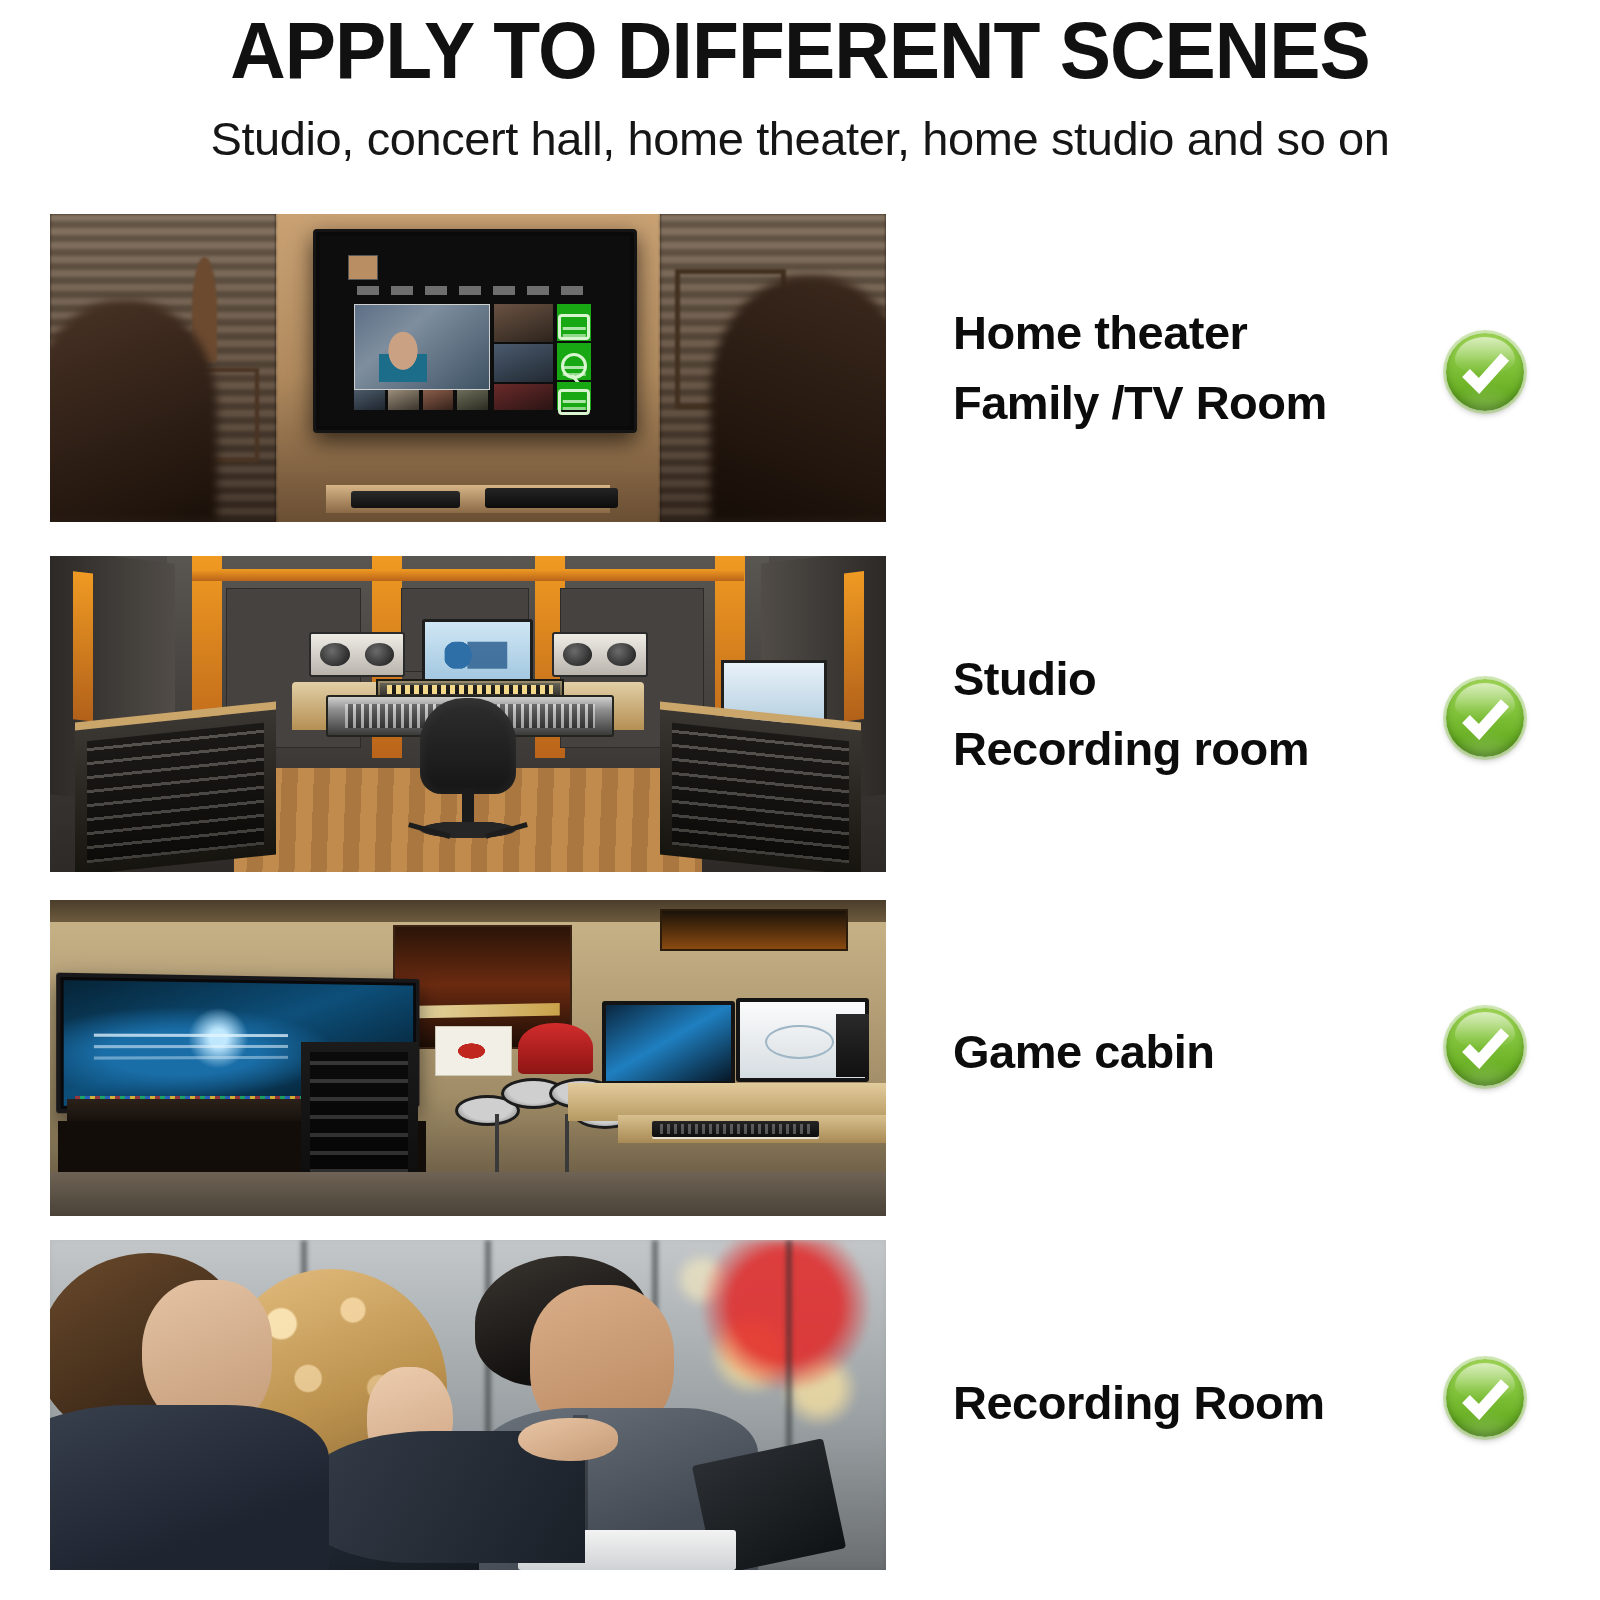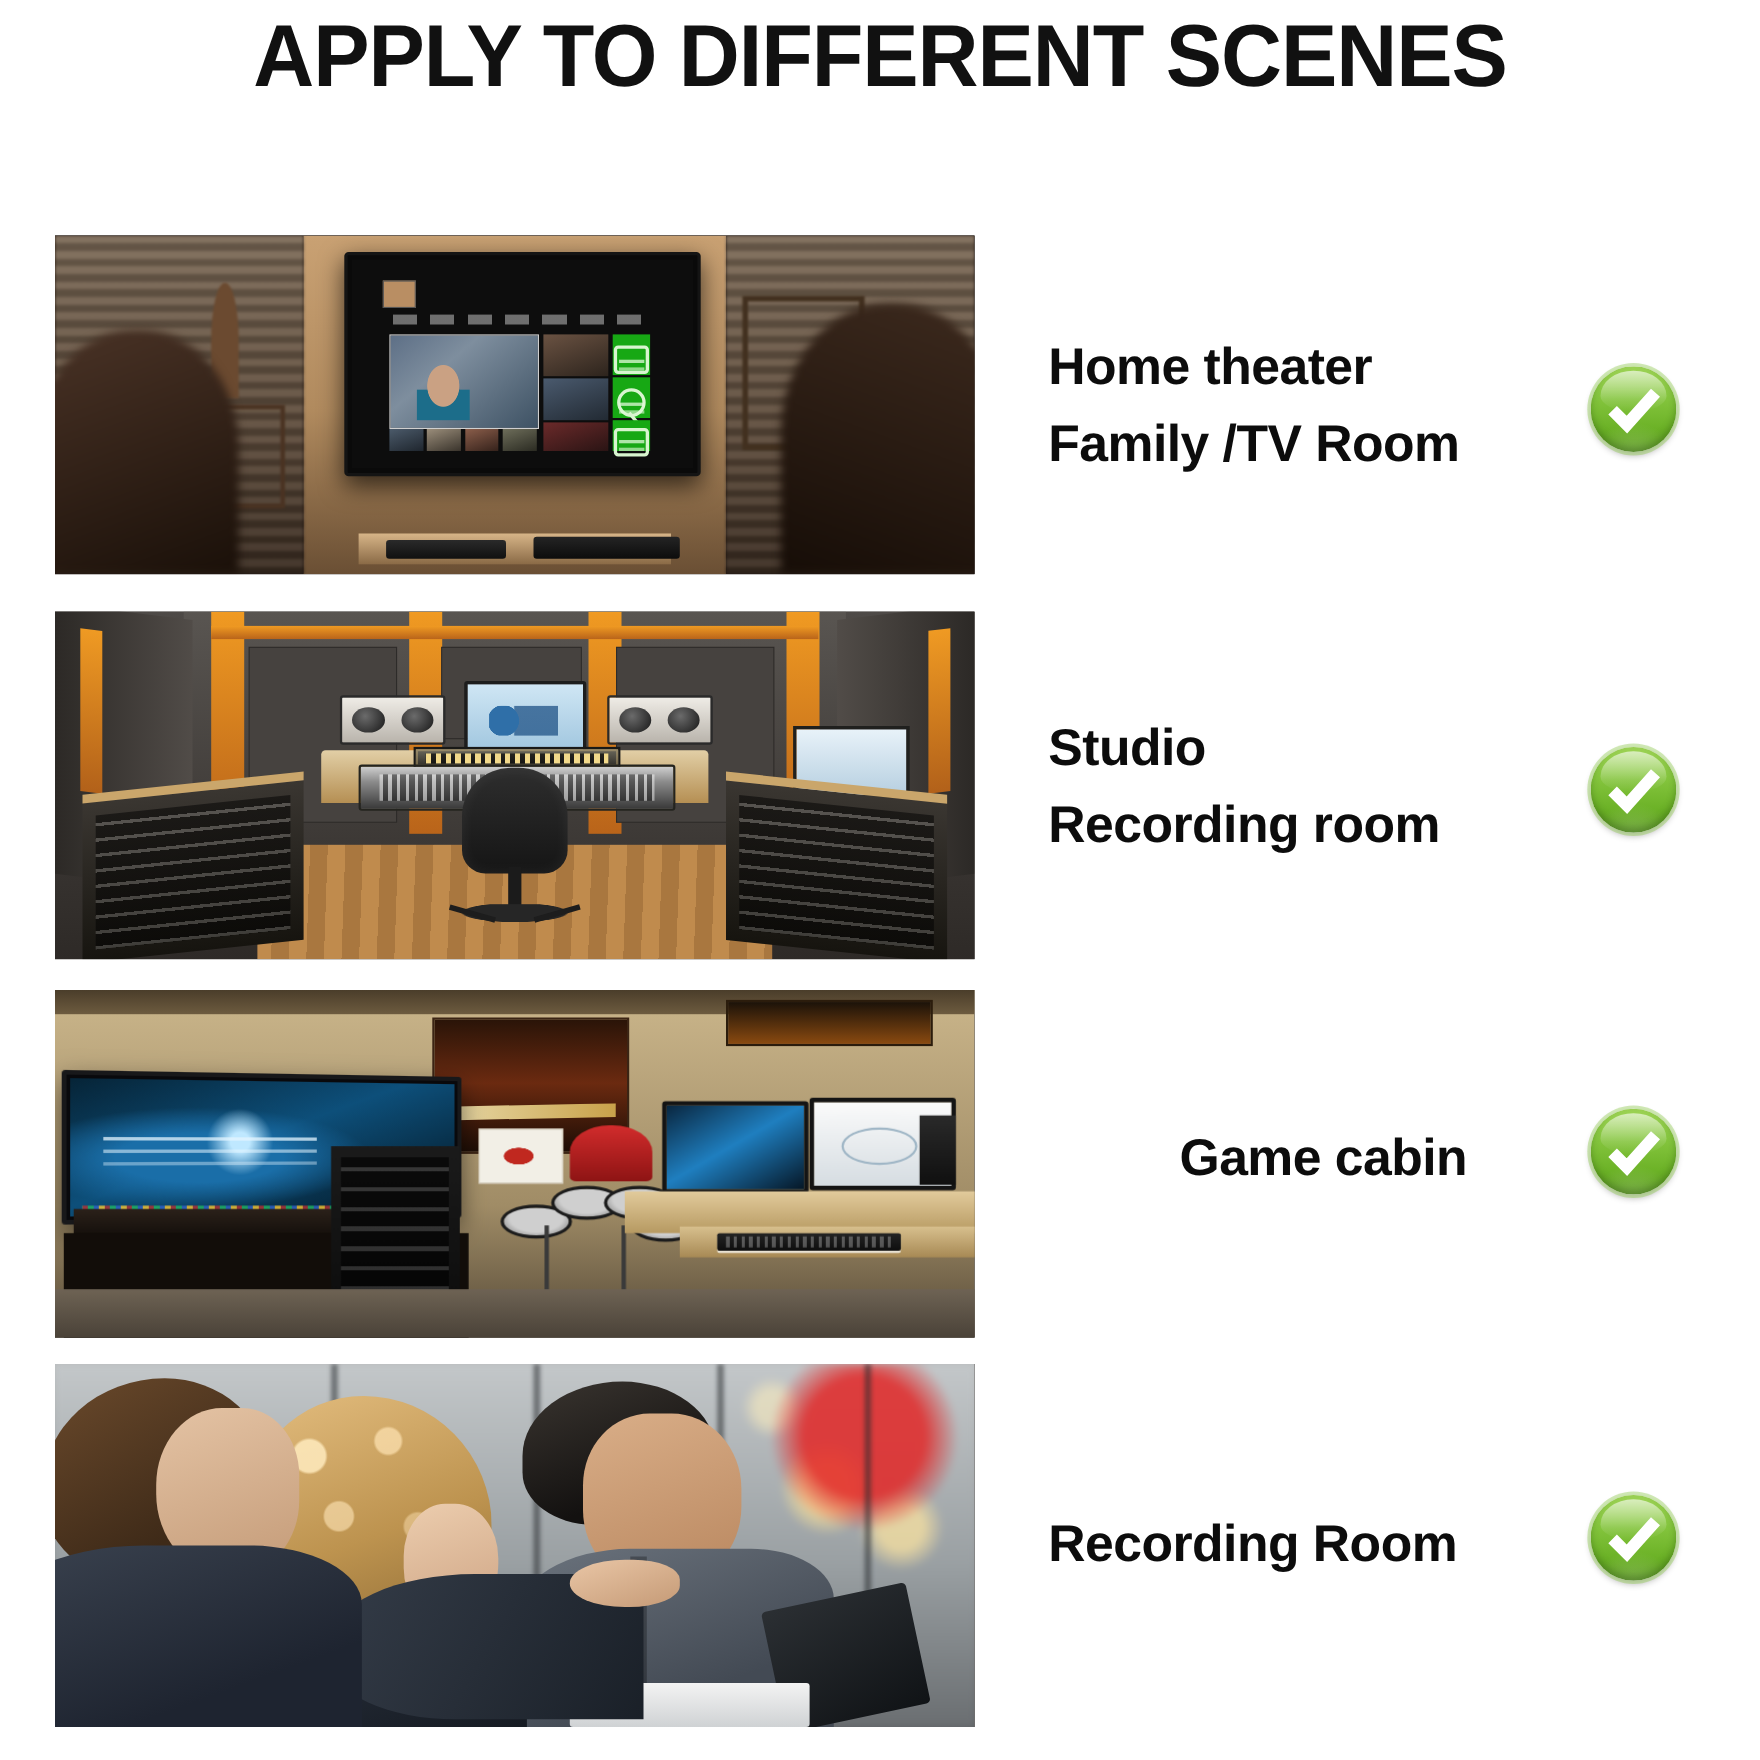--- a/index.html
+++ b/index.html
@@ -327,20 +327,21 @@
     background:linear-gradient(160deg,#2b2f33,#101316);border-radius:4px;transform:rotate(-12deg);}
   .s4 .laptop{position:absolute;left:56%;bottom:0;width:26%;height:12%;
     background:linear-gradient(180deg,#f3f3f3,#cfd2d4);border-radius:3px;}
 </style>
 </head>
 <body>
 
 <div class="page">
 
   <div class="title">APPLY TO DIFFERENT SCENES</div>
+  <div class="subtitle">Studio, concert hall, home theater, home studio and so on</div>
 
   <div class="row" style="top:214px;height:310px;">
     <div class="photo" style="top:0;height:308px;">
       <div class="scene s1">
         <div class="panel"></div>
         <div class="wallL"></div>
         <div class="wallR"></div>
         <div class="deco d1"></div>
         <div class="deco d2"></div>
         <div class="deco d3"></div>
@@ -427,21 +428,21 @@
       <span class="ln">Studio</span>
       <span class="ln">Recording room</span>
     </div>
     <div class="badge" style="left:1446px;top:123px;">
       <svg class="tick" viewBox="0 0 78 78">
         <path d="M20 40 L33 53 L59 24" fill="none" stroke="#ffffff" stroke-width="11" stroke-linecap="butt" stroke-linejoin="miter"></path>
       </svg>
     </div>
   </div>
 
-  <div class="row" style="top:900px;height:318px;text-align:center;">
+  <div class="row" style="top:900px;height:318px;">
     <div class="photo" style="top:0;height:316px;">
       <div class="scene s3">
         <div class="ceil"></div>
         <div class="wall"></div>
         <div class="poster">
           <div class="pt"></div>
         </div>
         <div class="poster2"></div>
         <div class="tv">
           <div class="scr"></div>

